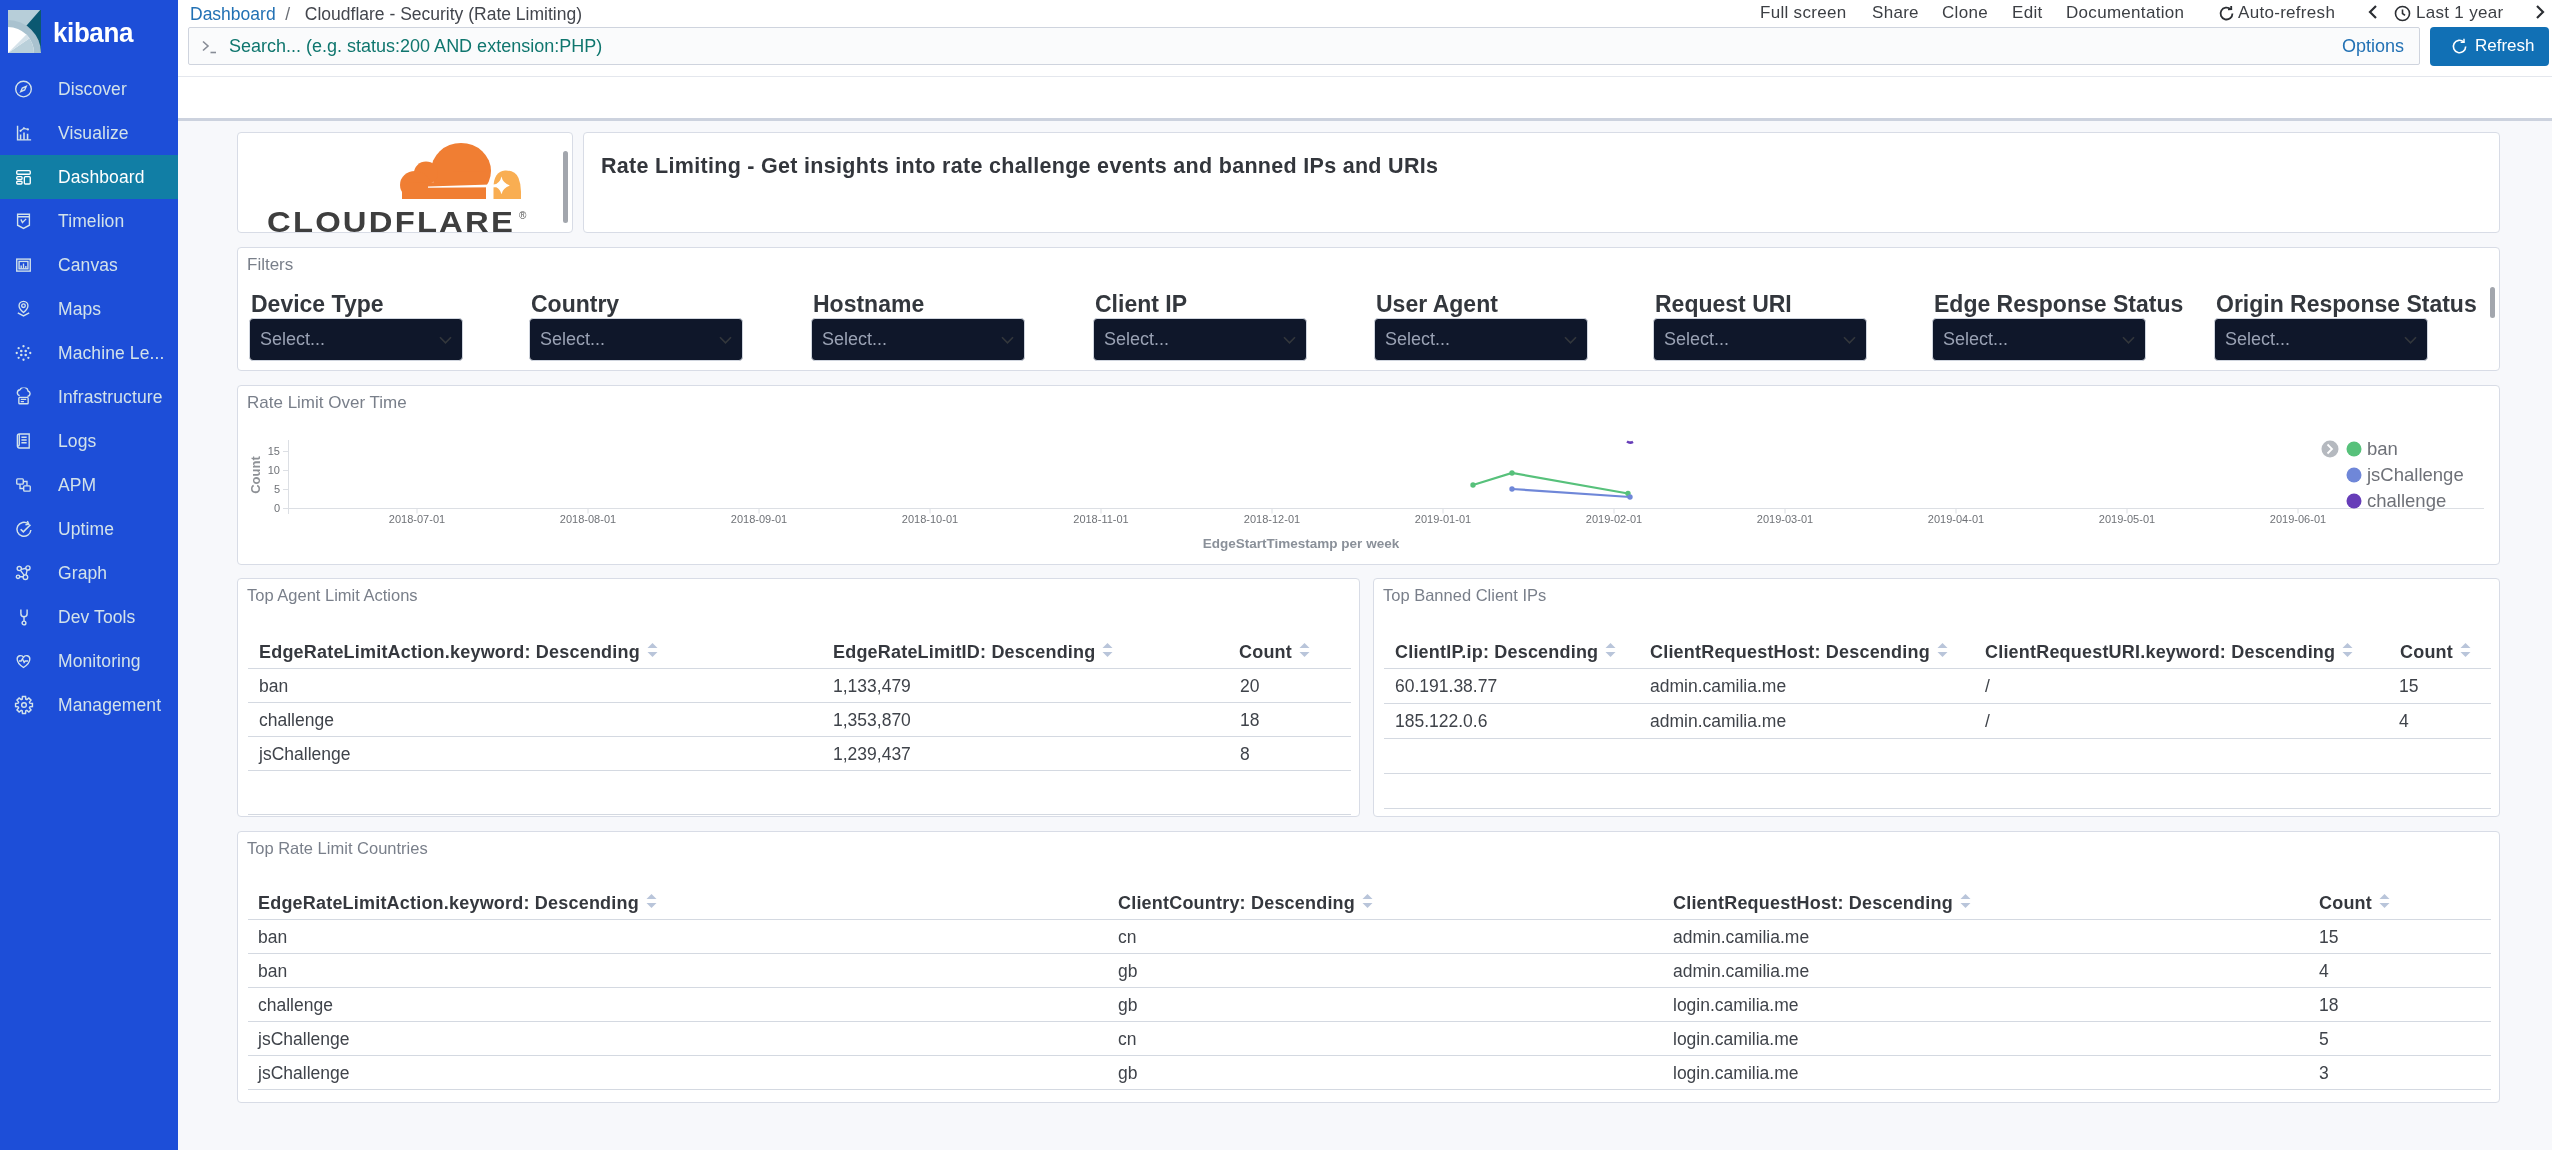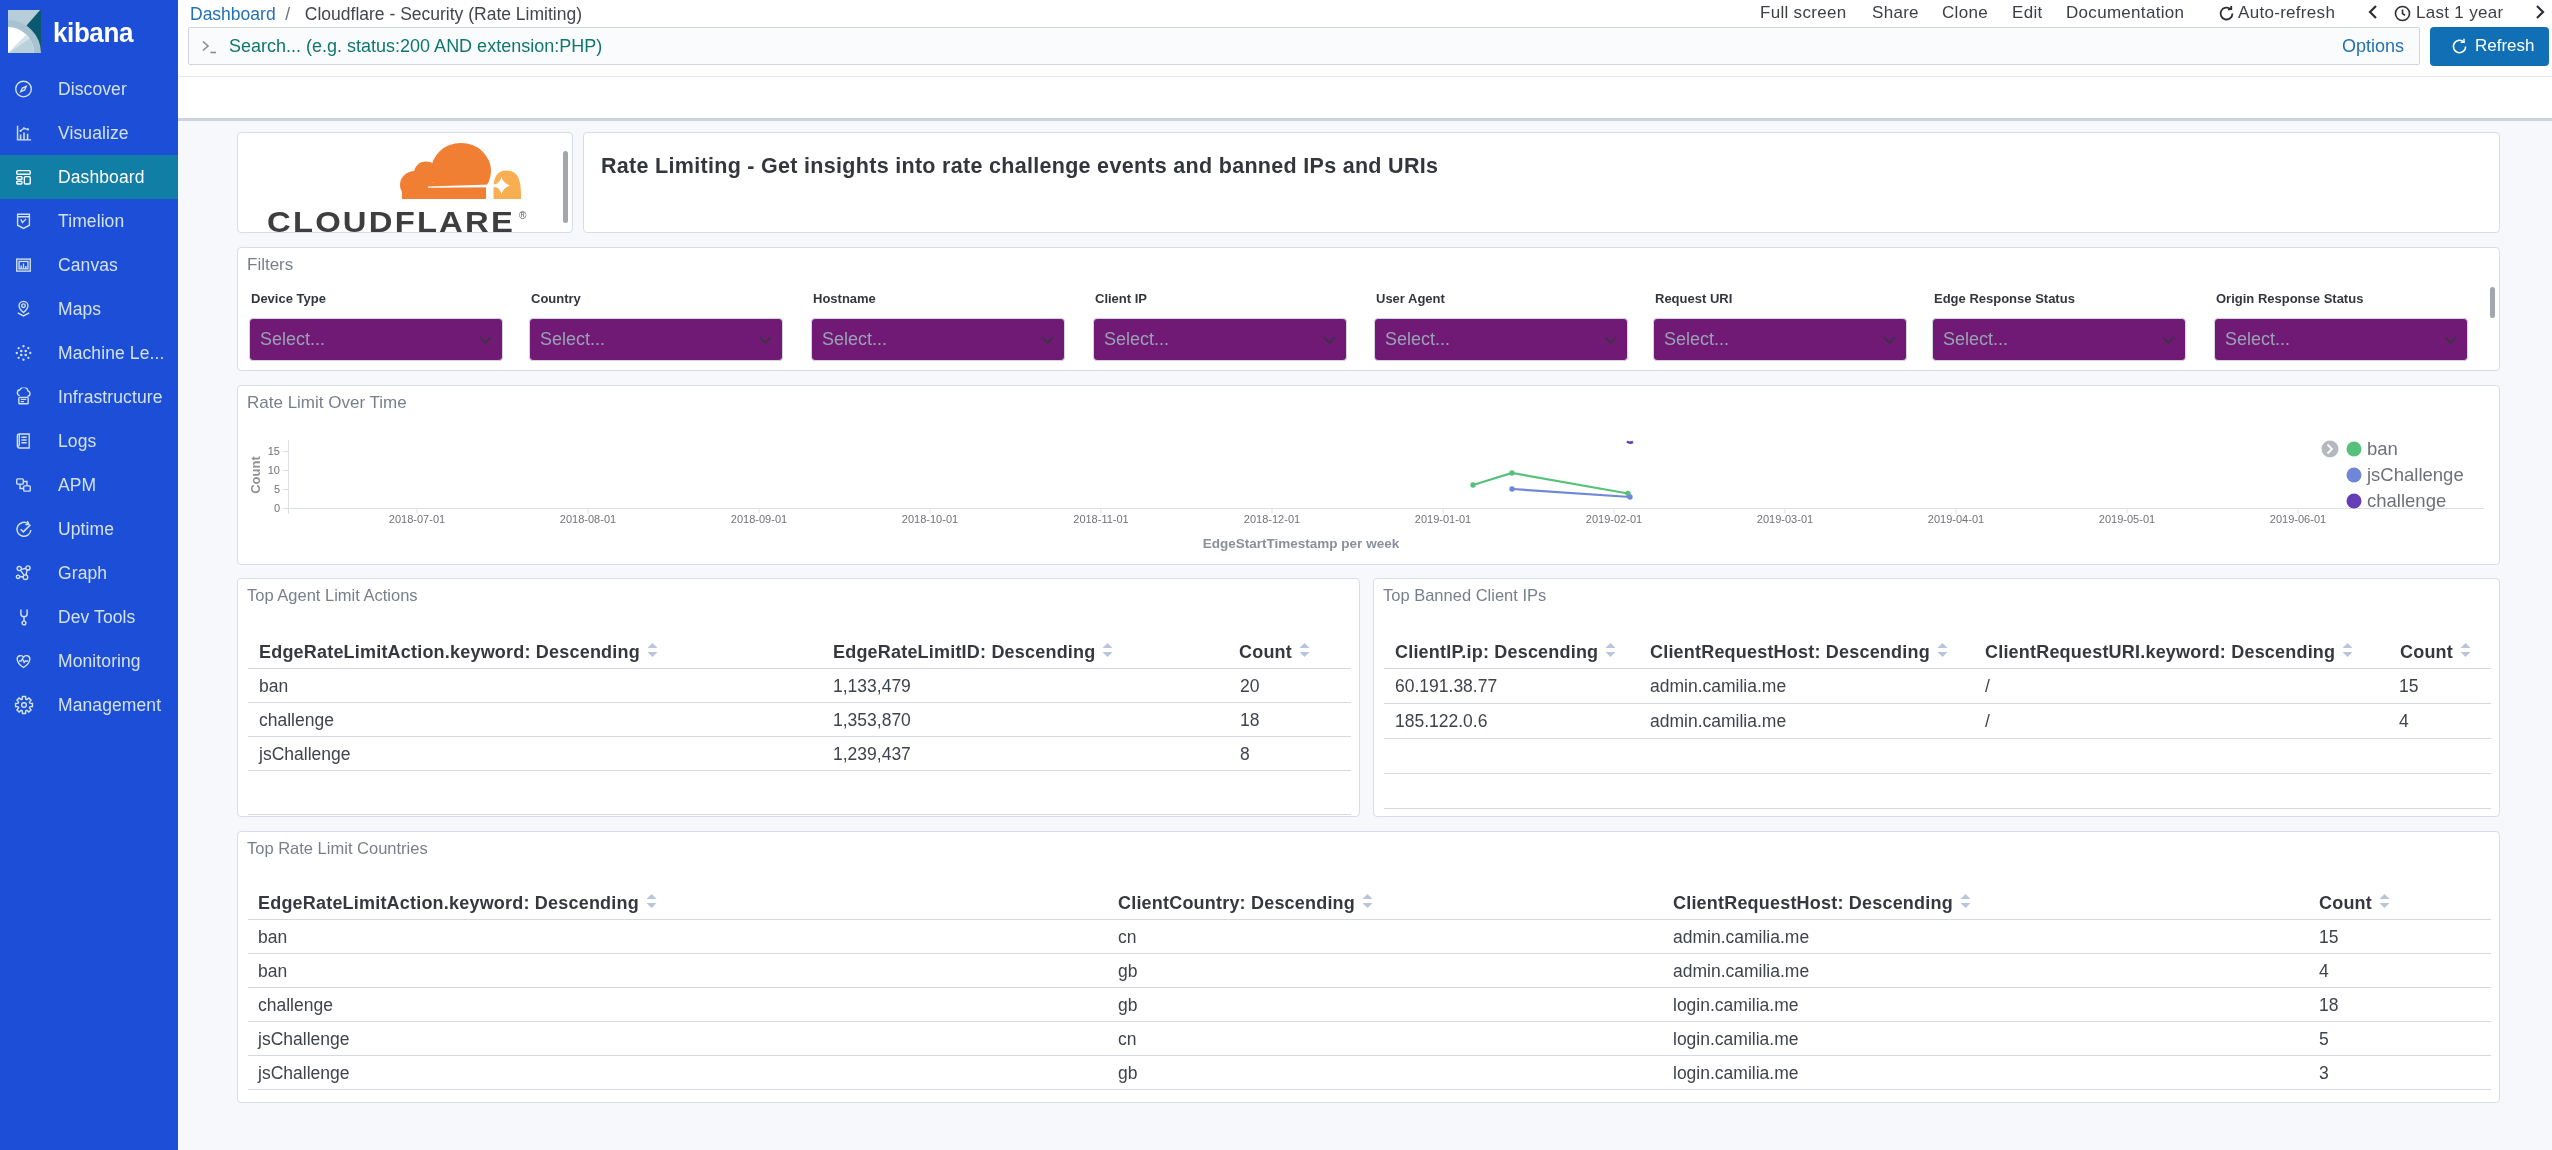--- a/index.html
+++ b/index.html
@@ -35,22 +35,22 @@
 #addfilter { position:absolute; left:14px; top:8px; font-size:18px; color:#2271b4; }
 #addfilter b { font-weight:700; font-size:18px; }
 #banddiv { position:absolute; left:0; top:118px; width:2374px; height:3px; background:#ccd2de; }
 #dash { position:absolute; left:0; top:121px; width:2374px; height:1029px; background:#f7f8fb; }
 
 
 .panel { position:absolute; background:#fff; border:1px solid #d8dce6; border-radius:4px; }
 .ptitle { position:absolute; left:9px; top:7px; font-size:17px; color:#797f8a; }
 
 
-.flabel { position:absolute; top:43px; font-size:13px; font-weight:700; color:#33373d; white-space:nowrap; }
-.fselect { position:absolute; top:70px; width:254px; height:43px; border:1px solid #d0d5de; border-radius:4px; background:#701a75; }
+.flabel { position:absolute; top:43px; font-size:23px; font-weight:700; color:#33373d; white-space:nowrap; }
+.fselect { position:absolute; top:70px; width:214px; height:43px; border:1px solid #d0d5de; border-radius:4px; background:#0f172a; }
 .fselect span { position:absolute; left:10px; top:10px; font-size:18px; color:#9aa2b4; }
 .fselect svg { position:absolute; right:10px; top:17px; }
 
 
 .tbl-title { font-size:16.5px; color:#797f8a; }
 .th { position:absolute; font-size:18px; letter-spacing:0.2px; font-weight:700; color:#35383e; white-space:nowrap; }
 .td { position:absolute; font-size:17.5px; color:#3f434a; white-space:nowrap; }
 .tline { position:absolute; height:1px; background:#d4d9e1; }
 .sorticon { display:inline-block; vertical-align:1px; margin-left:7px; }
 

